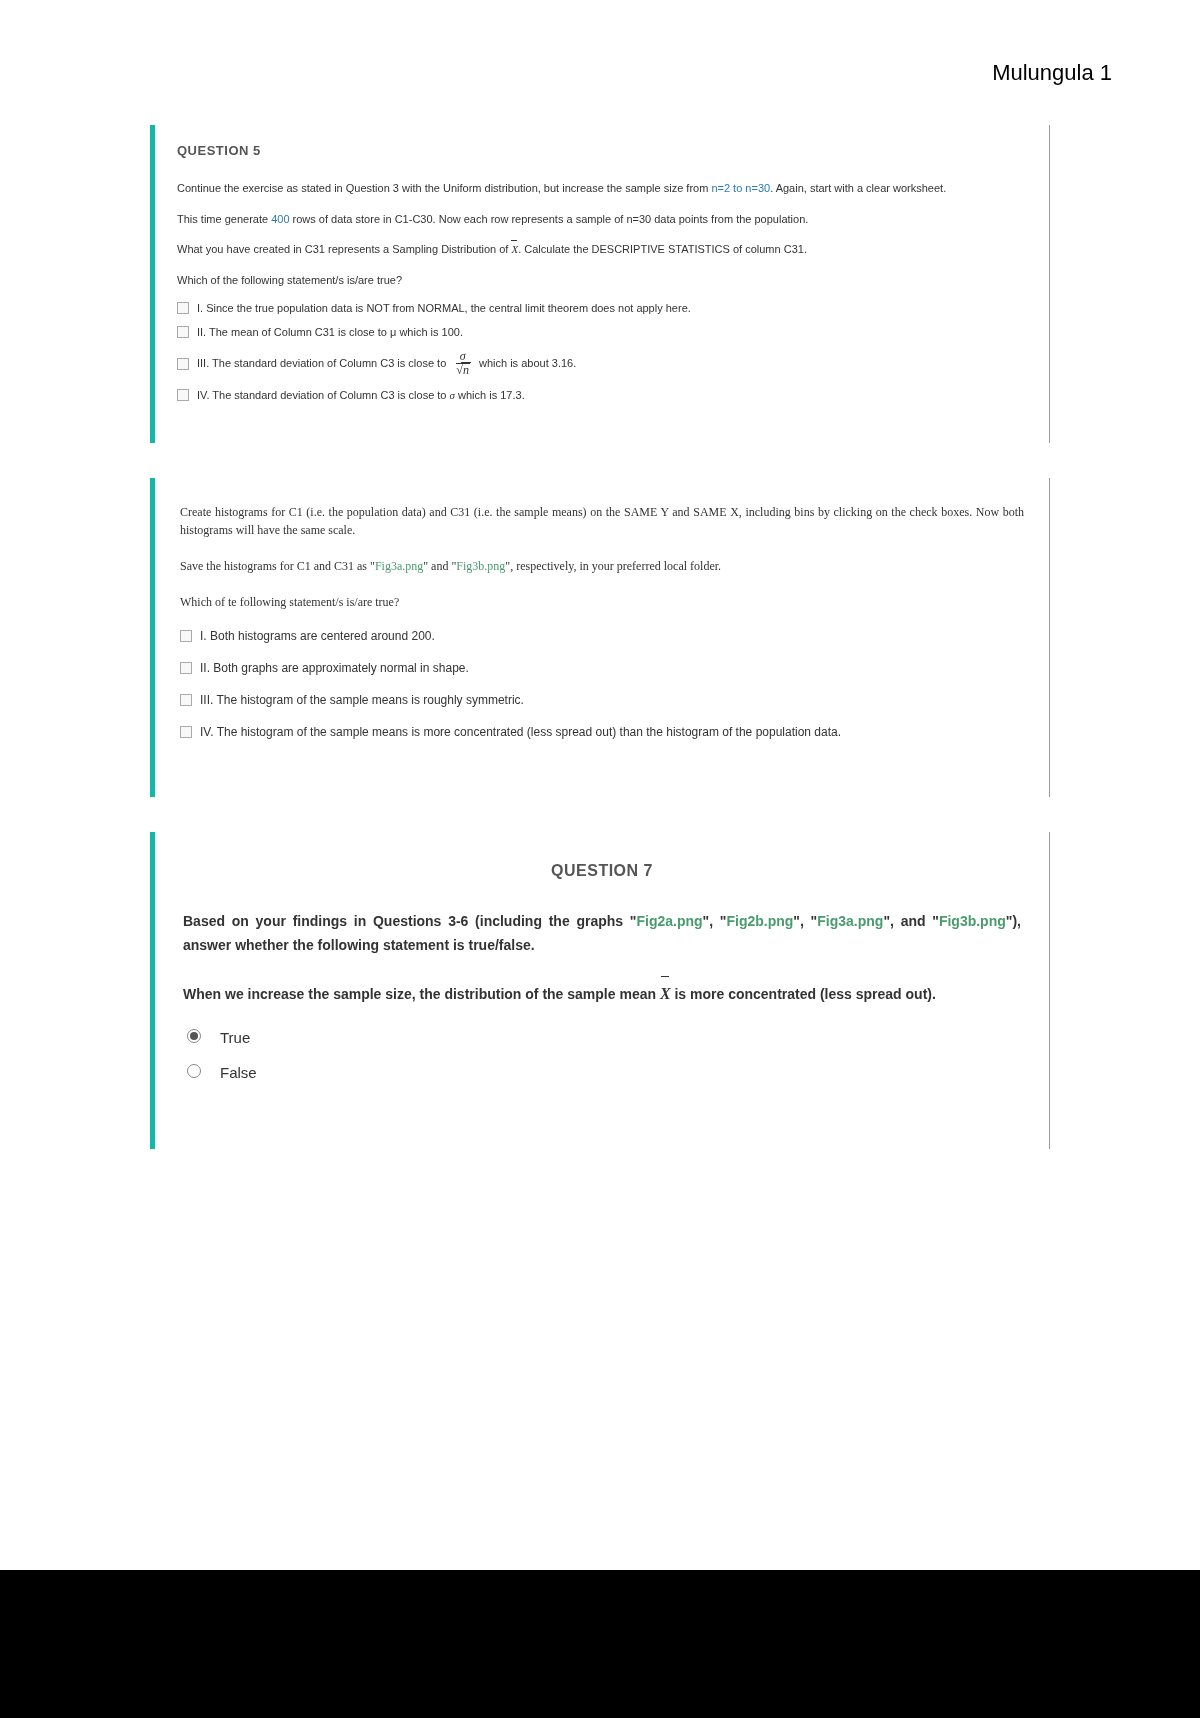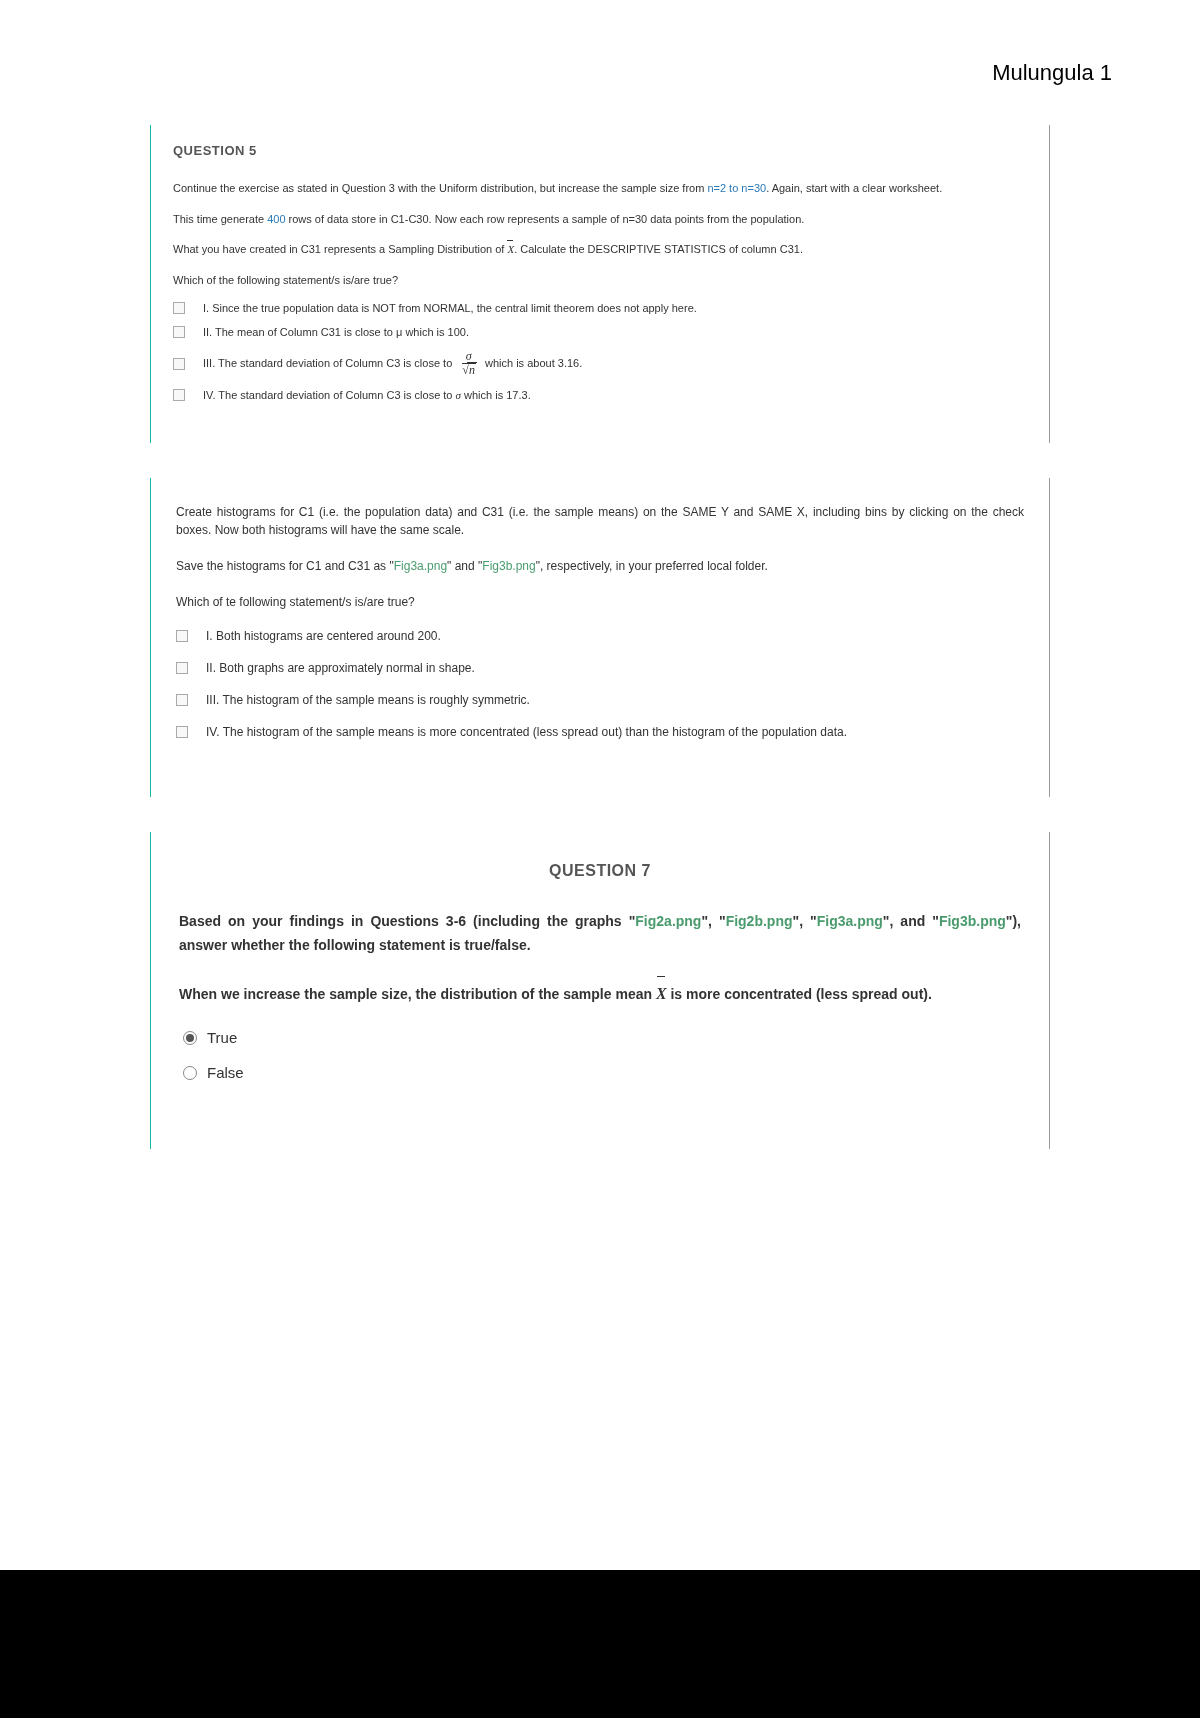--- a/index.html
+++ b/index.html
@@ -20,21 +20,21 @@
       top: 60px;
       right: 88px;
       font-size: 22px;
       color: #000;
     }
     .content {
       margin-top: 65px;
       padding: 0 150px;
     }
     .question-block {
-      border-left: 1px solid #14b8a6;
+      border-left: 5px solid #14b8a6;
       border-right: 1px solid #999;
       padding: 18px 22px 30px 22px;
       margin-bottom: 35px;
       font-size: 11px;
       color: #333;
     }
     .question-block.q6 {
       font-size: 12px;
       padding: 25px 25px 40px 25px;
     }
@@ -49,28 +49,28 @@
       margin-bottom: 22px;
       letter-spacing: 0.5px;
     }
     .q6 .question-title { font-size: 14px; margin-bottom: 28px; }
     .q7 .question-title { font-size: 16px; margin-bottom: 30px; text-align: center; }
     .para {
       margin-bottom: 14px;
       line-height: 1.5;
       text-align: justify;
     }
-    .q6 .para { margin-bottom: 18px; }
+    .q6 .para { margin-bottom: 18px; font-family: Liberation Serif, serif; }
     .q7 .para { margin-bottom: 22px; line-height: 1.7; font-weight: bold; }
     .blue { color: #2a7ab8; }
     .green { color: #4a9b6e; }
     .option-row {
       display: flex;
       align-items: center;
-      gap: 18px;
+      gap: 8px;
       margin-bottom: 12px;
     }
     .q6 .option-row { margin-bottom: 18px; }
     .checkbox {
       width: 12px;
       height: 12px;
       border: 1px solid #aaa;
       background: #f8f8f8;
       flex-shrink: 0;
     }
@@ -118,22 +118,22 @@
       margin: 0 3px;
     }
     .frac .num { border-bottom: 1px solid #333; padding: 0 4px; }
     .frac .den { padding: 0 2px; }
     .sqrt { position: relative; padding-left: 2px; }
     .sqrt::before { content: "√"; font-style: normal; margin-right: -2px; }
     .sqrt-arg { border-top: 1px solid #333; padding: 0 2px; }
     .sigma { font-family: serif; font-style: italic; }
     .radio-row {
       display: flex;
-      align-items: center;
-      gap: 10px;
+      align-items: flex-start;
+      gap: 19px;
       margin-bottom: 18px;
       margin-left: 4px;
     }
     .radio {
       width: 14px;
       height: 14px;
       border: 1px solid #888;
       border-radius: 50%;
       background: #fff;
       flex-shrink: 0;

